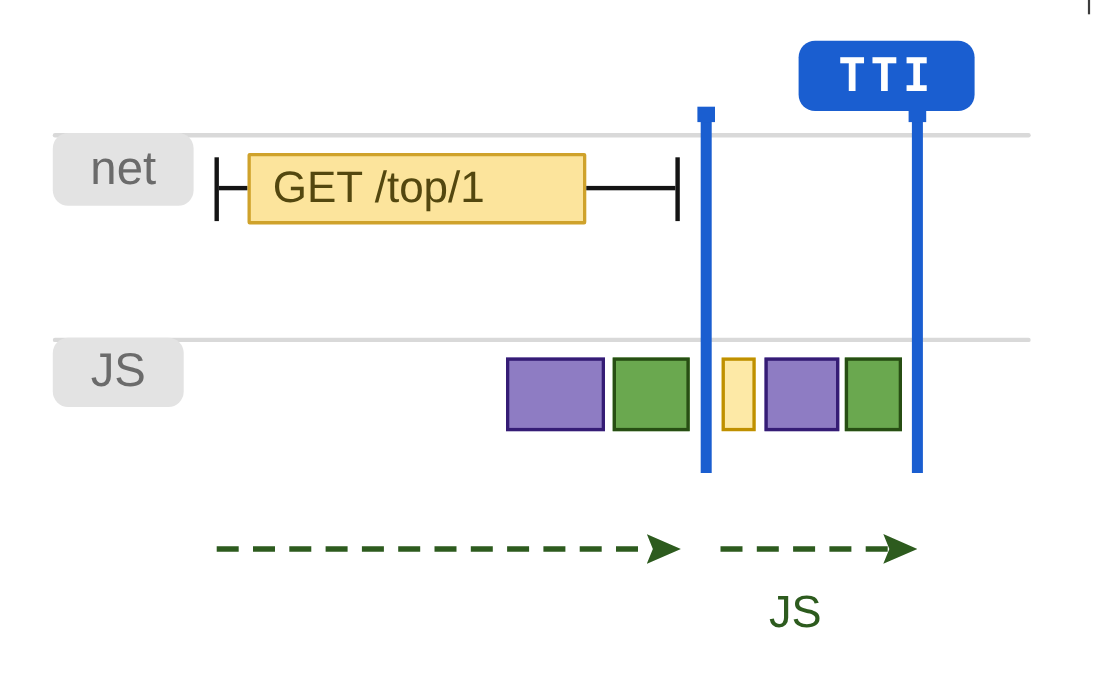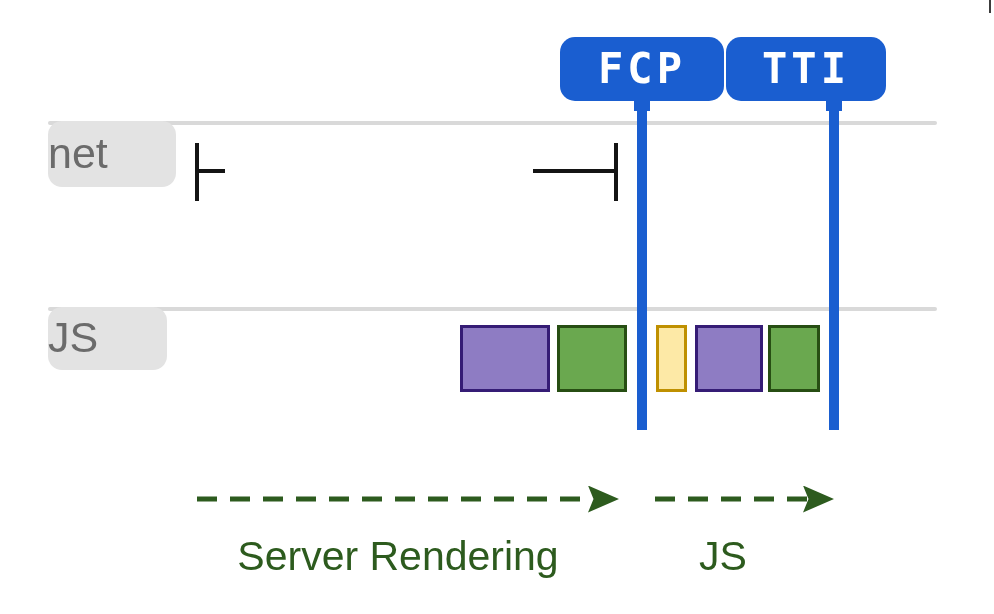--- a/index.html
+++ b/index.html
@@ -62,21 +62,21 @@
   .badge-fcp { left: 560px; width: 164px; }
   .badge-tti { left: 726px; width: 160px; }
 
   
   .lane-label {
     position: absolute;
     background: #e3e3e3;
     border-radius: 14px;
     color: #6b6b6b;
     font-size: 43px;
-    text-align: left;
+    text-align: center;
   }
   .lane-label-net { left: 48px; top: 121px; width: 128px; height: 66px; line-height: 64px; }
   .lane-label-js  { left: 48px; top: 307px; width: 119px; height: 63px; line-height: 61px; }
 
   
   .tick {
     position: absolute;
     top: 143px;
     width: 4px;
     height: 58px;
@@ -157,28 +157,28 @@
   <div class="corner-mark"></div>
 
   <div class="lane-line lane-line-net"></div>
   <div class="lane-line lane-line-js"></div>
 
   <div class="vline vline-fcp"></div>
   <div class="vline vline-tti"></div>
   <div class="stem stem-fcp"></div>
   <div class="stem stem-tti"></div>
 
-  <div class="badge badge-fcp">FCP</div>
   <div class="badge badge-tti">TTI</div>
 
   <div class="lane-label lane-label-net">net</div>
   <div class="lane-label lane-label-js">JS</div>
 
   <div class="tick tick-left"></div>
   <div class="conn conn-left"></div>
+  <div class="request-box">GET /top/1</div>
   <div class="conn conn-right"></div>
   <div class="tick tick-right"></div>
 
   <div id="js-blocks">
       <div class="js-block" style="left: 460px; width: 90px; background: rgb(142, 124, 195); border-color: rgb(53, 28, 117);"></div>
       <div class="js-block" style="left: 557px; width: 70px; background: rgb(106, 168, 79); border-color: rgb(39, 78, 19);"></div>
       <div class="js-block" style="left: 656px; width: 31px; background: rgb(253, 233, 166); border-color: rgb(191, 144, 0);"></div>
       <div class="js-block" style="left: 695px; width: 68px; background: rgb(142, 124, 195); border-color: rgb(53, 28, 117);"></div>
       <div class="js-block" style="left: 768px; width: 52px; background: rgb(106, 168, 79); border-color: rgb(39, 78, 19);"></div>
     </div>
@@ -186,16 +186,15 @@
   <svg class="arrows" viewBox="0 0 994 60">
     <defs>
       <marker id="ah" markerWidth="6.4" markerHeight="5.4" refX="0.8" refY="2.7" orient="auto">
         <path d="M0,0 L6.2,2.7 L0,5.4 L1.1,2.7 z" fill="#2d5b1e"></path>
       </marker>
     </defs>
     <line x1="197" y1="29" x2="592" y2="29" stroke="#2d5b1e" stroke-width="5" stroke-dasharray="20 13" marker-end="url(#ah)"></line>
     <line x1="655" y1="29" x2="807" y2="29" stroke="#2d5b1e" stroke-width="5" stroke-dasharray="20 13" marker-end="url(#ah)"></line>
   </svg>
 
-  <div class="phase-label phase-server">Server Rendering</div>
   <div class="phase-label phase-js">JS</div>
 
 </div>
 
 </body></html>

